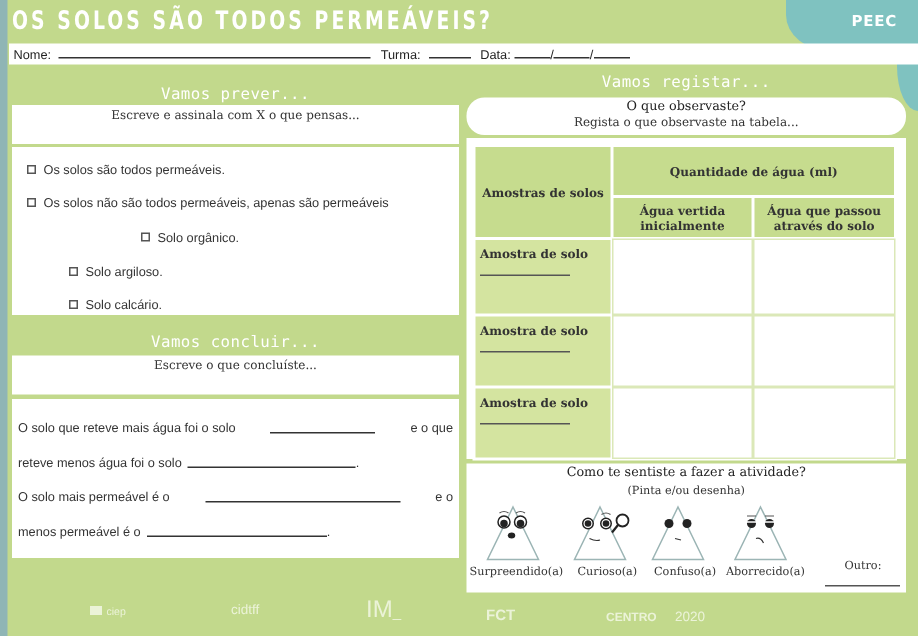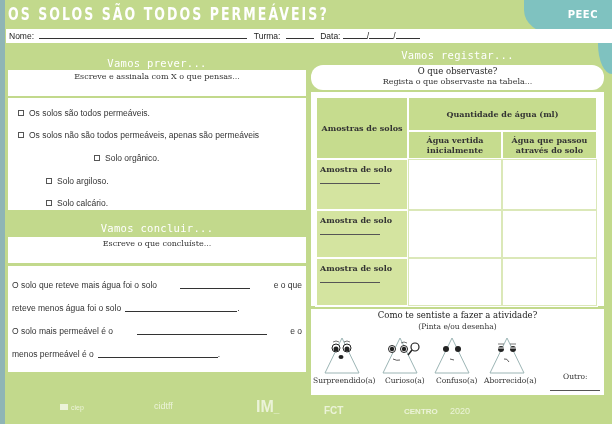--- a/index.html
+++ b/index.html
@@ -207,16 +207,16 @@
 
 <div class="face-label" style="left:313px;">Surpreendido(a)</div>
 <div class="face-label" style="left:385px;">Curioso(a)</div>
 <div class="face-label" style="left:436px;">Confuso(a)</div>
 <div class="face-label" style="left:484px;">Aborrecido(a)</div>
 <div class="face-label" style="left:563px;top:372px;">Outro:</div>
 <div style="position:absolute;left:550px;top:390px;width:50px;border-bottom:1px solid #555;"></div>
 
 <div class="logo" style="left:60px;top:404px;font-size:7px;"><span style="display:inline-block;width:8px;height:6px;background:#f3f8e6;margin-right:3px;"></span><span>ciep</span></div>
 <div class="logo" style="left:154px;top:401px;font-size:9px;">cidtff</div>
-<div class="logo" style="left:256px;top:398px;font-size:16px;font-weight:bold;">IM<span style="font-size:10px;">_</span></div>
+<div class="logo" style="left:244px;top:398px;font-size:16px;font-weight:normal;">IM<span style="font-size:10px;">_</span></div>
 <div class="logo" style="left:324px;top:405px;font-size:10px;font-weight:bold;">FCT</div>
 <div class="logo" style="left:404px;top:407px;font-size:8px;font-weight:bold;">CENTRO</div>
 <div class="logo" style="left:450px;top:406px;font-size:9px;">2020</div>
 
 </body></html>

